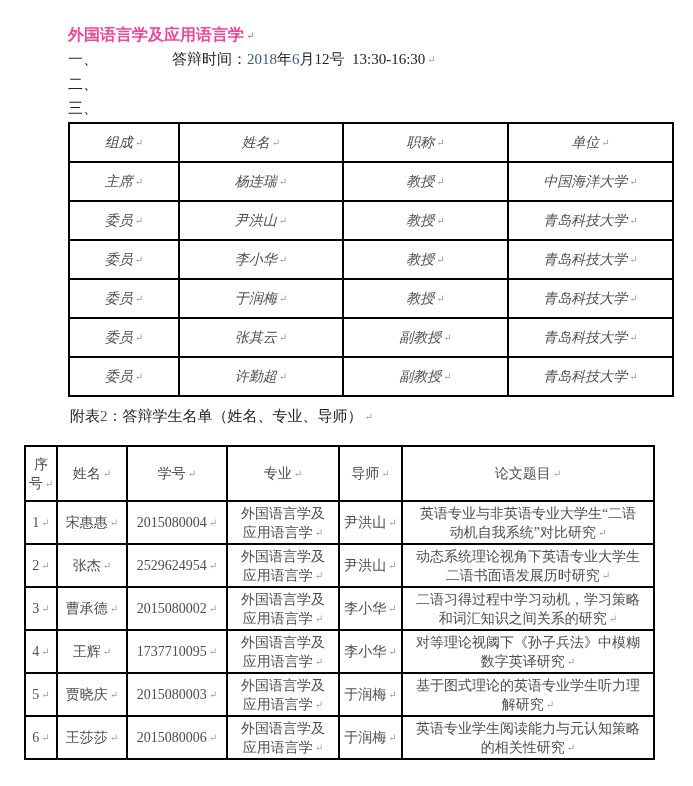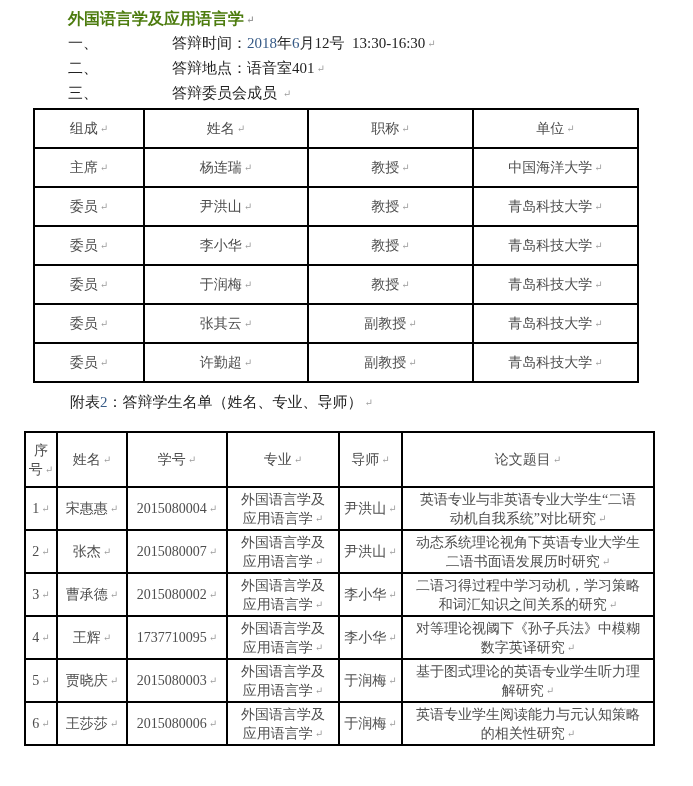--- a/index.html
+++ b/index.html
@@ -13,23 +13,23 @@
   *{margin:0;padding:0;box-sizing:border-box;}
   html,body{background:#fff;}
   body{font-family:"Liberation Serif","DejaVu Serif",serif;}
   .page{
     position:relative;
     width:693px;height:786px;
     background:var(--bg);
     overflow:hidden;
   }
   .doc-title{
-    margin:8px 0 0 68px;
+    margin:24px 0 0 68px;
     font-size:16px;line-height:22px;
-    font-weight:bold;color:#4d7c0f;
+    font-weight:bold;color:#ec4899;
   }
   .intro{margin-left:68px;}
   .intro-line{
     display:flex;align-items:flex-start;
     font-size:15px;line-height:24px;color:var(--text-main);
   }
   .intro-num{width:104px;flex:0 0 104px;}
   .intro-text{white-space:pre;text-align:right;}
   .appendix-line{
     margin-left:70px;
@@ -67,22 +67,23 @@
   }
   .row-mark::after{
     content:"\21B5";
     color:var(--mark-gray);
     font-size:10px;
     position:absolute;
     right:-14px;
     top:3px;
   }
   #committee-table{
-    margin:2px 0 0 33px;
+    margin:2px 0 0 68px;
     width:604px;
+    font-style:italic;
   }
   #committee-table tr{height:39px;}
   #students-table{
     margin:2px 0 0 24px;
     width:629px;
   }
   #students-table thead tr{height:55px;}
   #students-table tbody tr{height:43px;}
 </style>
 </head>
@@ -92,25 +93,23 @@
 
   <div class="doc-title pm">外国语言学及应用语言学</div>
 
   <div class="intro">
     <div class="intro-line">
       <span class="intro-num">一、</span>
       <span class="intro-text pm"><span>答辩时间：</span><span class="num-blue">2018</span><span>年</span><span class="num-blue">6</span><span>月12号  13:30-16:30</span></span>
     </div>
     <div class="intro-line">
       <span class="intro-num">二、</span>
-      <span class="intro-text pm">答辩地点：语音室401</span>
     </div>
     <div class="intro-line">
       <span class="intro-num">三、</span>
-      <span class="intro-text pm">答辩委员会成员 </span>
     </div>
   </div>
 
 
   <table id="committee-table">
     <colgroup>
       <col style="width:110px">
         <col style="width:164px">
         <col style="width:165px">
         <col style="width:165px">
@@ -192,21 +191,21 @@
           <td><span class="cell-text pm">2015080004</span></td>
           <td><span class="cell-text pm">外国语言学及
 应用语言学</span></td>
           <td><span class="cell-text pm">尹洪山</span></td>
           <td><span class="cell-text pm">英语专业与非英语专业大学生“二语
 动机自我系统”对比研究</span><span class="row-mark"></span></td>
         </tr>
         <tr>
           <td><span class="cell-text pm">2</span></td>
           <td><span class="cell-text pm">张杰</span></td>
-          <td><span class="cell-text pm">2015080007</span></td>
+          <td><span class="cell-text pm">2529624954</span></td>
           <td><span class="cell-text pm">外国语言学及
 应用语言学</span></td>
           <td><span class="cell-text pm">尹洪山</span></td>
           <td><span class="cell-text pm">动态系统理论视角下英语专业大学生
 二语书面语发展历时研究</span><span class="row-mark"></span></td>
         </tr>
         <tr>
           <td><span class="cell-text pm">3</span></td>
           <td><span class="cell-text pm">曹承德</span></td>
           <td><span class="cell-text pm">2015080002</span></td>

